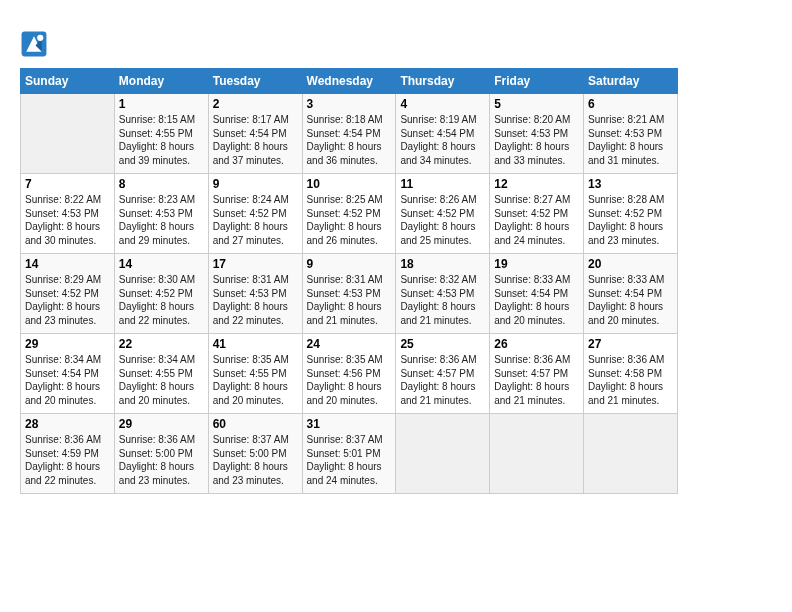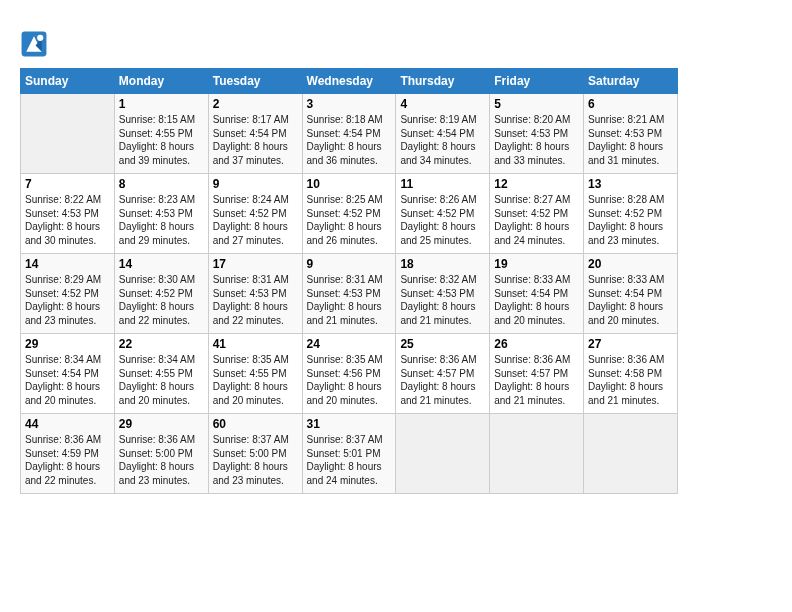--- a/index.html
+++ b/index.html
@@ -242,21 +242,21 @@
             <span class="day-number">26</span>
             <div class="day-info">Sunrise: 8:36 AM<br>Sunset: 4:57 PM<br>Daylight: 8 hours and 21 minutes.</div>
           </td>
           <td>
             <span class="day-number">27</span>
             <div class="day-info">Sunrise: 8:36 AM<br>Sunset: 4:58 PM<br>Daylight: 8 hours and 21 minutes.</div>
           </td>
         </tr>
         <tr>
           <td>
-            <span class="day-number">44</span>
+            <span class="day-number">28</span>
             <div class="day-info">Sunrise: 8:36 AM<br>Sunset: 4:59 PM<br>Daylight: 8 hours and 22 minutes.</div>
           </td>
           <td>
             <span class="day-number">29</span>
             <div class="day-info">Sunrise: 8:36 AM<br>Sunset: 5:00 PM<br>Daylight: 8 hours and 23 minutes.</div>
           </td>
           <td>
             <span class="day-number">60</span>
             <div class="day-info">Sunrise: 8:37 AM<br>Sunset: 5:00 PM<br>Daylight: 8 hours and 23 minutes.</div>
           </td>

